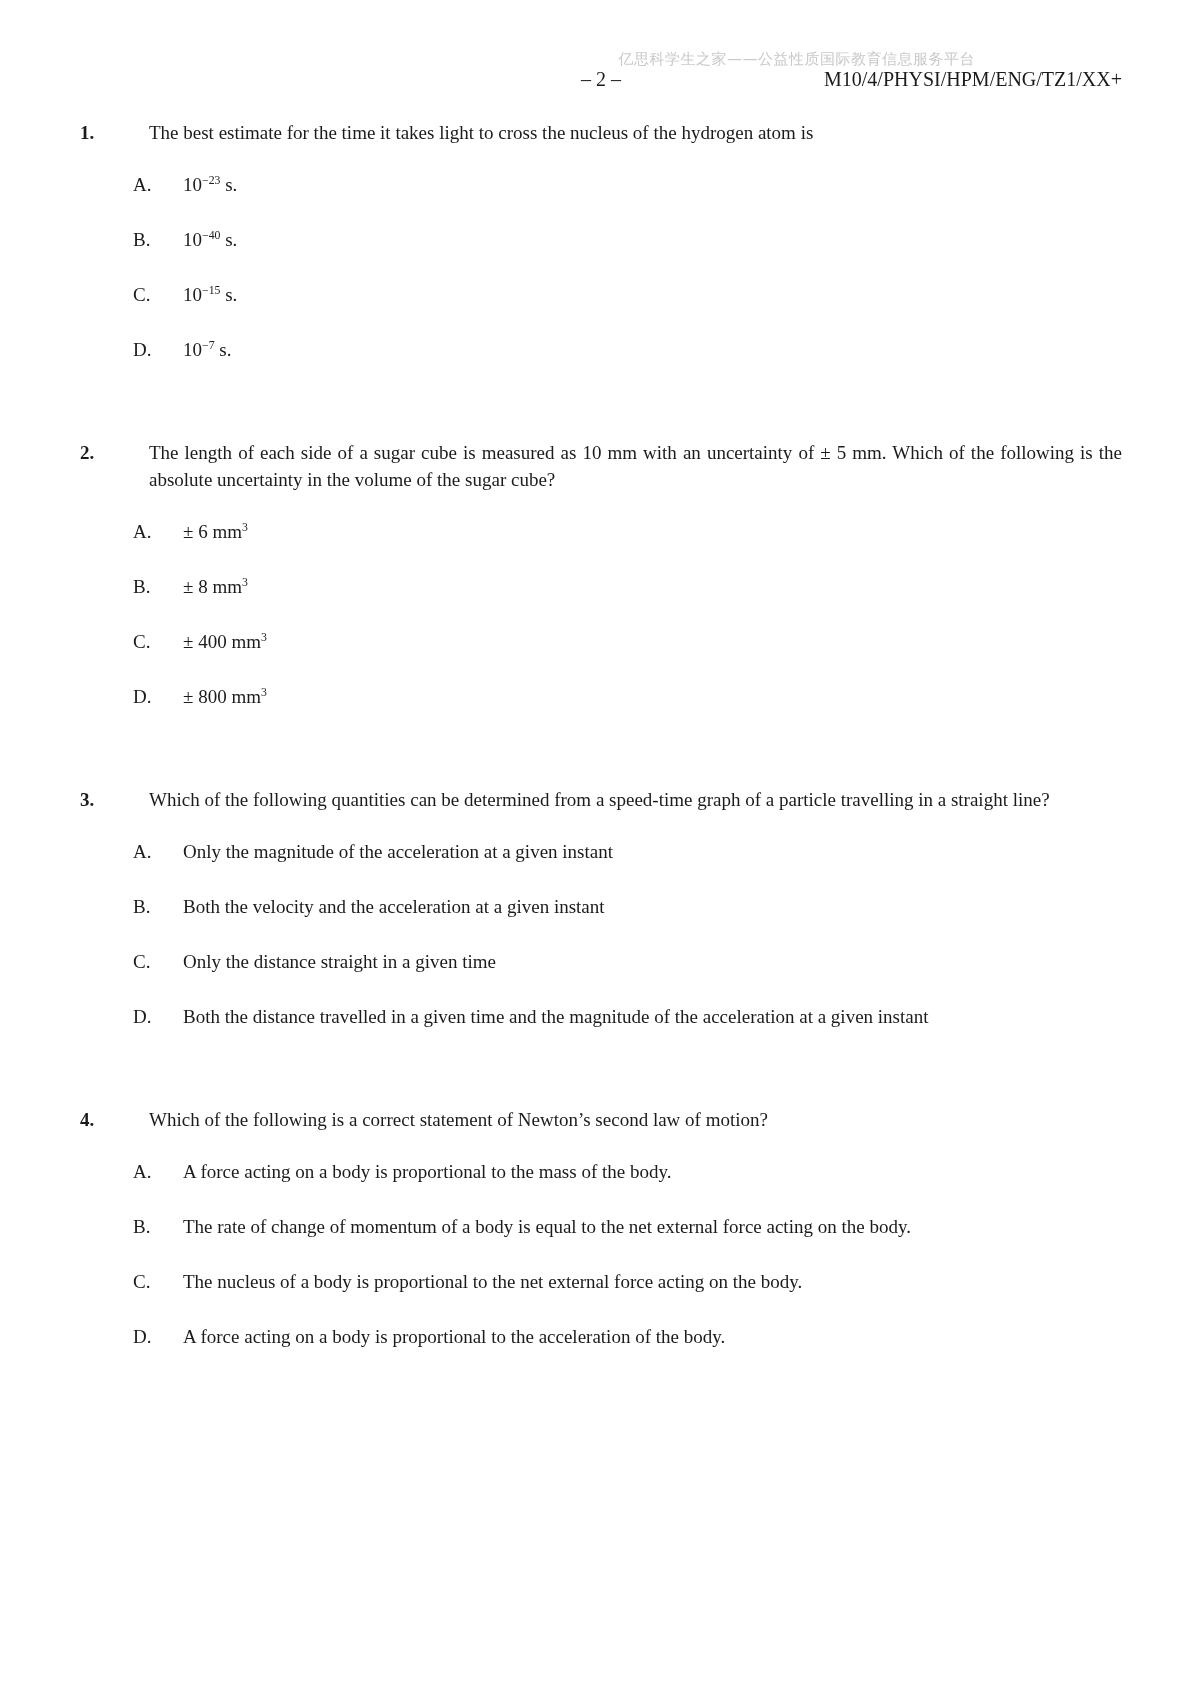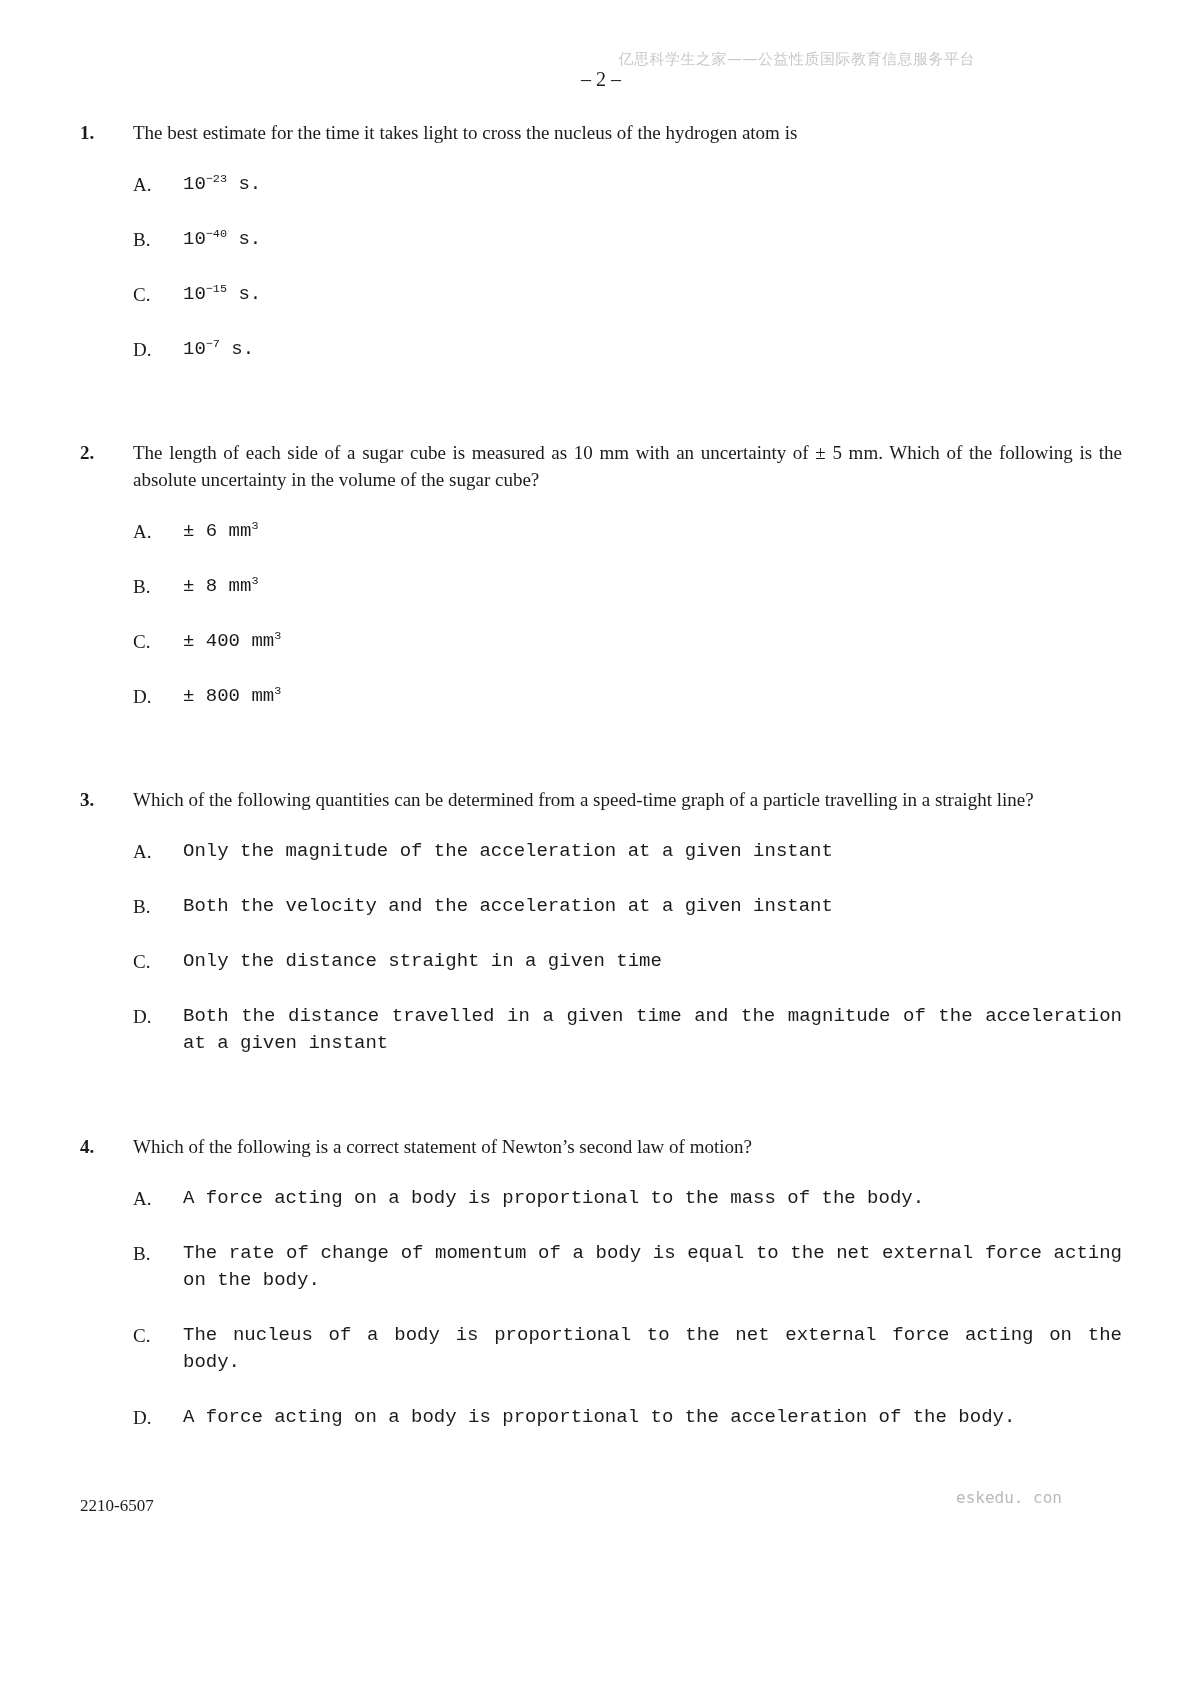--- a/index.html
+++ b/index.html
@@ -48,29 +48,30 @@
   .questions { margin-top: 26px; }
   .question + .question { margin-top: 76px; }
   .q-head { display: flex; }
   .q-num {
     flex: 0 0 53px;
     font-weight: bold;
   }
   .q-text {
     flex: 1;
     text-align: justify;
+    margin-left: 16px;
   }
   .option {
     display: flex;
     margin-left: 53px;
     margin-top: 28px;
   }
   .option.first { margin-top: 25px; }
   .opt-label { flex: 0 0 50px; }
-  .opt-text { flex: 1; text-align: justify; font-family: Liberation Mono, monospace; }
+  .opt-text { flex: 1; text-align: justify; }
   sup { font-size: 0.62em; line-height: 0; }
   .footer-row {
     position: absolute;
     top: 1492px;
     left: 80px;
     right: 161px;
     height: 27px;
   }
   .footer-code {
     position: absolute;
@@ -89,20 +90,21 @@
 </style>
 </head>
 <body>
 
 <div class="page">
 
   <div class="top-watermark">亿思科学生之家——公益性质国际教育信息服务平台</div>
 
   <div class="header-line">
     <span class="page-number">– 2 –</span>
+    <span class="exam-code">M10/4/PHYSI/HPM/ENG/TZ1/XX+</span>
   </div>
 
   <div class="questions">
 
     <div class="question">
       <div class="q-head">
         <span class="q-num">1.</span>
         <div class="q-text">The best estimate for the time it takes light to cross the nucleus of the hydrogen atom is</div>
       </div>
       <div class="option first">
@@ -187,18 +189,14 @@
         <span class="opt-text"><span>The nucleus of a body is proportional to the net external force acting on the body.</span><sup></sup><span></span></span>
       </div>
       <div class="option">
         <span class="opt-label">D.</span>
         <span class="opt-text"><span>A force acting on a body is proportional to the acceleration of the body.</span><sup></sup><span></span></span>
       </div>
     </div>
 
   </div>
 
-  <div class="footer-row">
-    <span class="footer-code">2210-6507</span>
-    <span class="footer-watermark">eskedu. con</span>
-  </div>
 
 </div>
 
 </body></html>

